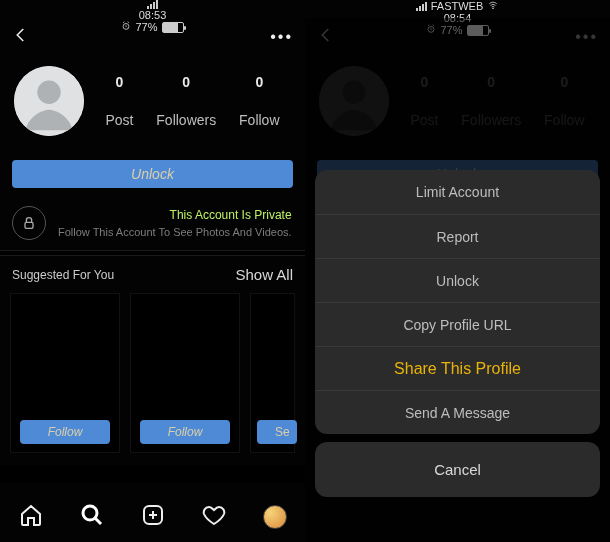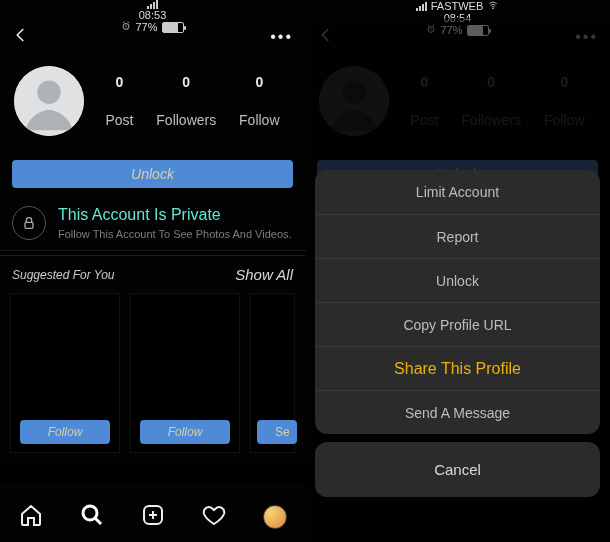--- a/index.html
+++ b/index.html
@@ -29,26 +29,26 @@
   .stats { flex:1; display:flex; justify-content:space-around; text-align:center; }
   .stat-num { font-size:14px; font-weight:600; color:#e9e9e9; }
   .stat-lab { font-size:14px; color:#bfbfbf; margin-top:22px; }
 
   .unlock-btn { margin: 18px 12px 0; height:28px; background:#4f8ad6; border-radius:4px; display:flex; align-items:center; justify-content:center; font-size:14px; color:#d9cfa8; font-style:italic; }
   .unlock-btn.dim { background:#2f4f79; color:#8c8c7a; }
 
   .lock-row { display:flex; align-items:center; gap:12px; padding: 18px 12px 10px; }
   .lock-circle { width:34px; height:34px; border:1px solid #555; border-radius:50%; display:flex; align-items:center; justify-content:center; }
   .lock-circle svg { width:16px; height:16px; }
-  .lock-txt .t1 { font-size:16px; color:#5eead4; }
+  .lock-txt .t1 { font-size:12px; color:#bef264;text-align:right; }
   .lock-txt .t2 { font-size:11px; color:#7d7d7d; margin-top:4px; }
 
   .divider { height:6px; background:#000; border-top:1px solid #1a1a1a; border-bottom:1px solid #1a1a1a; }
 
-  .sugg-head { display:flex; justify-content:space-between; align-items:center; padding:10px 12px;font-style:italic; }
+  .sugg-head { display:flex; justify-content:space-between; align-items:center; padding:10px 12px; }
   .sugg-head .sh1 { font-size:12px; color:#ccc; }
   .sugg-head .sh2 { font-size:15px; color:#d8d8d8; }
 
   .sugg-cards { display:flex; gap:10px; padding:0 10px 12px; }
   .card { background:#000; width:120px; height:160px; display:flex; flex-direction:column; justify-content:flex-end; align-items:center; padding-bottom:8px; border:1px solid #111; }
   .card .fbtn { width:90px; height:24px; background:#4f8ad6; border-radius:4px; display:flex; align-items:center; justify-content:center; font-size:12px; color:#d9cfa8; font-style:italic; }
   .card.partial { width:45px; align-items:flex-start; padding-left:6px; }
   .card.partial .fbtn { width:40px; justify-content:flex-start; padding-left:18px; font-style:normal; }
 
   .bottom-sep { height:18px; background:#000; }

